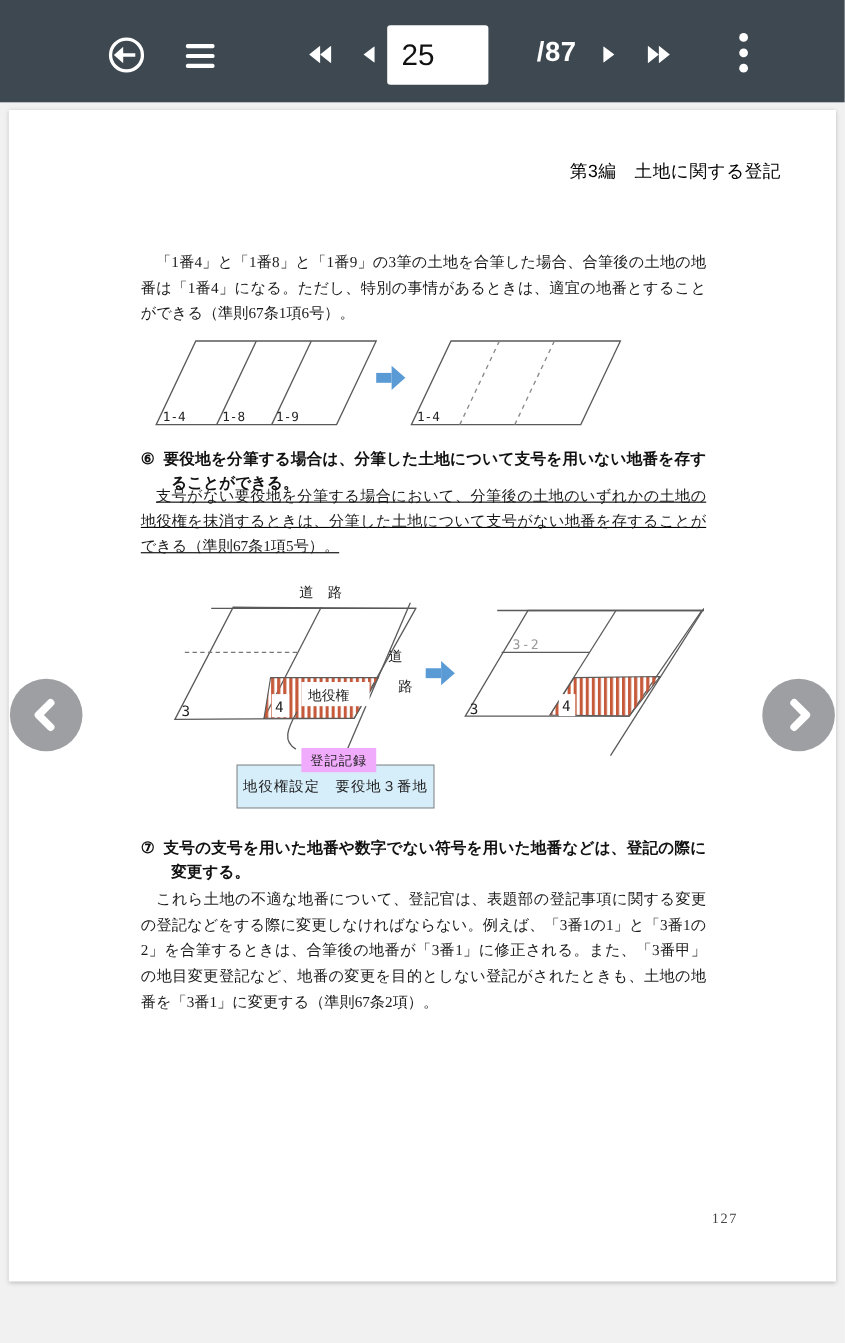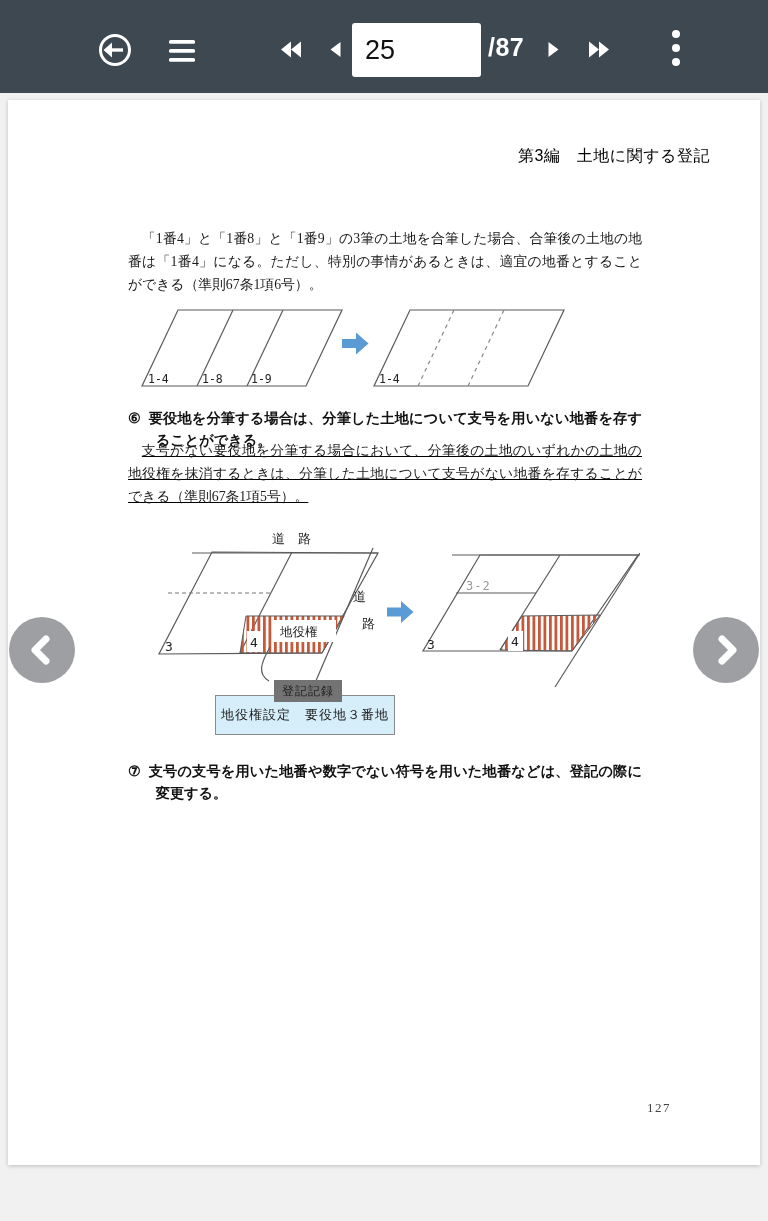--- a/index.html
+++ b/index.html
@@ -9,21 +9,21 @@
     position:relative;overflow:hidden;
     font-family:"Liberation Sans",sans-serif;
   }
   
   .toolbar{
     position:absolute;left:0;top:0;width:768px;height:93px;
     background:#3d4850;
   }
   .tb{position:absolute;display:flex;align-items:center;justify-content:center;cursor:pointer;}
   .page-input{
-    position:absolute;left:352px;top:23px;width:129px;height:54px;
+    position:absolute;left:352px;top:23px;width:92px;height:54px;
     background:#fff;border:none;border-radius:3px;
     font-size:27px;color:#111;padding:0 0 0 13px;box-sizing:border-box;
     font-family:"Liberation Sans",sans-serif;
   }
   .total-label{
     position:absolute;left:488px;top:33px;
     font-size:25px;font-weight:700;color:#fff;letter-spacing:0.5px;
   }
   
   .page{
@@ -55,21 +55,21 @@
   .figure{position:absolute;}
   .record-box{
     position:absolute;left:95px;top:170px;width:180px;height:40px;
     background:#d6edfa;border:1px solid #8a8a8a;box-sizing:border-box;
     display:flex;align-items:center;justify-content:center;
     font-size:13px;color:#222;letter-spacing:1px;
     font-family:"Liberation Serif",serif;
   }
   .record-tab{
     position:absolute;left:154px;top:155px;width:68px;height:22px;
-    background:#737373;
+    background:#f0abfc;
     display:flex;align-items:center;justify-content:center;
     font-size:12px;color:#222;letter-spacing:1px;
     font-family:"Liberation Serif",serif;
   }
   
   .nav-circle{
     position:absolute;top:617px;width:66px;height:66px;border-radius:50%;
     background:#9d9fa2;display:flex;align-items:center;justify-content:center;
     cursor:pointer;
   }
@@ -225,20 +225,21 @@
       </g>
     </svg>
     <div class="record-box">地役権設定　要役地３番地</div>
     <div class="record-tab">登記記録</div>
   </div>
 
   <div class="blk" style="top:660px;">
     <p class="sec-heading"><span class="sec-num">⑦</span><span>支号の支号を用いた地番や数字でない符号を用いた地番などは、登記の際に変更する。</span></p>
   </div>
   <div class="blk" style="top:706px;">
+    <p class="body-p">これら土地の不適な地番について、登記官は、表題部の登記事項に関する変更の登記などをする際に変更しなければならない。例えば、「3番1の1」と「3番1の2」を合筆するときは、合筆後の地番が「3番1」に修正される。また、「3番甲」の地目変更登記など、地番の変更を目的としない登記がされたときも、土地の地番を「3番1」に変更する（準則67条2項）。</p>
   </div>
 
   <div class="page-number">127</div>
 </div>
 
 <div class="nav-circle nav-prev">
   <svg width="34" height="34" viewBox="0 0 34 34">
     <polyline points="21,6 10,17 21,28" fill="none" stroke="#fff" stroke-width="7" stroke-linecap="round" stroke-linejoin="round"></polyline>
   </svg>
 </div>

